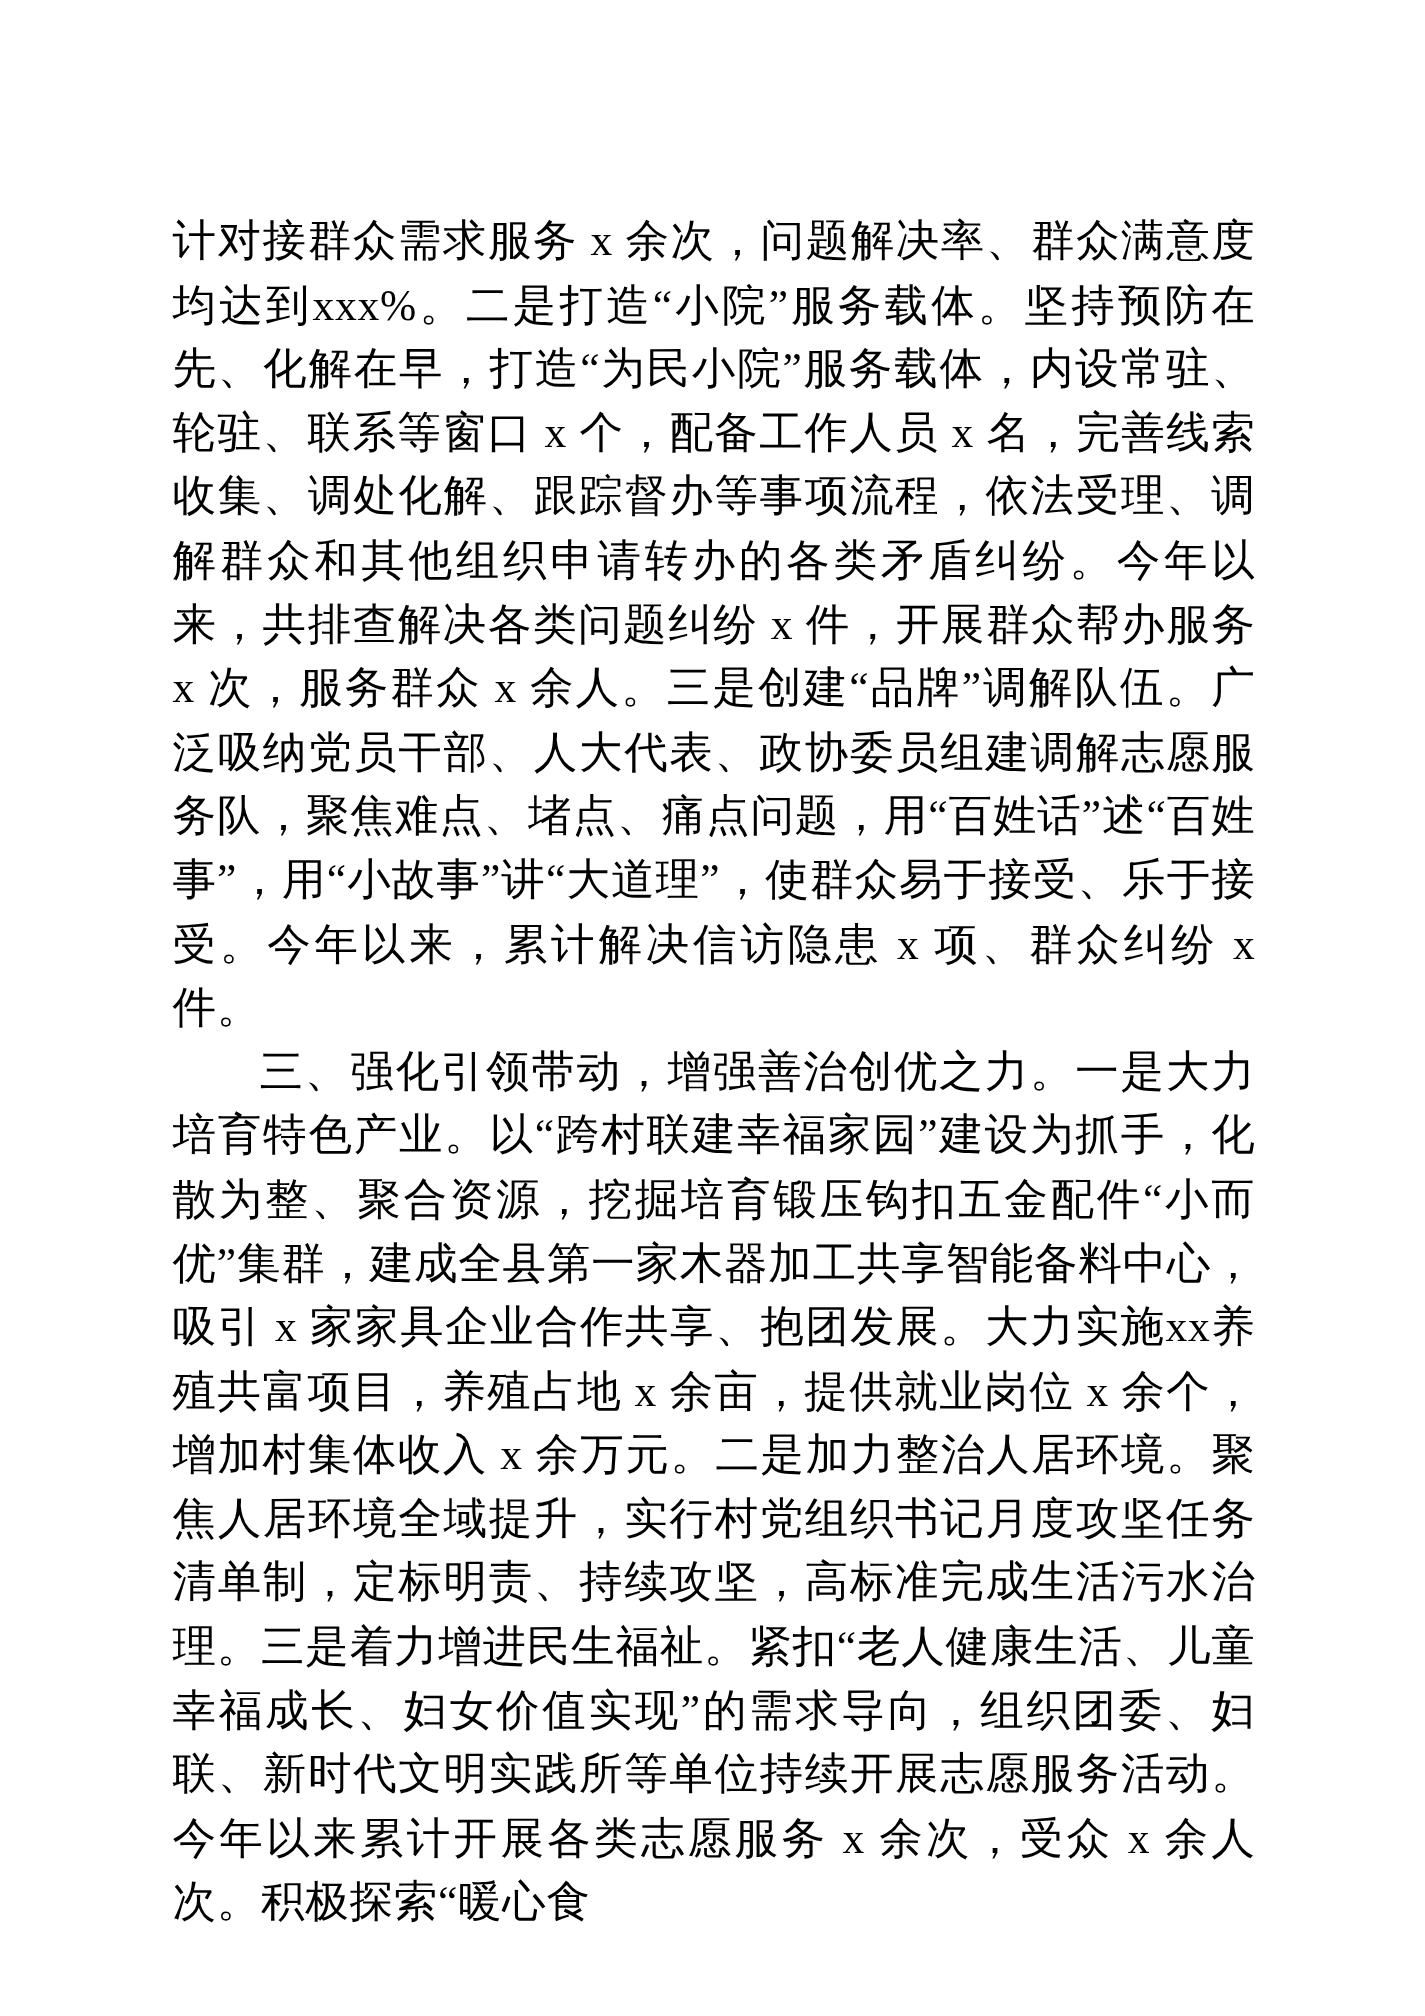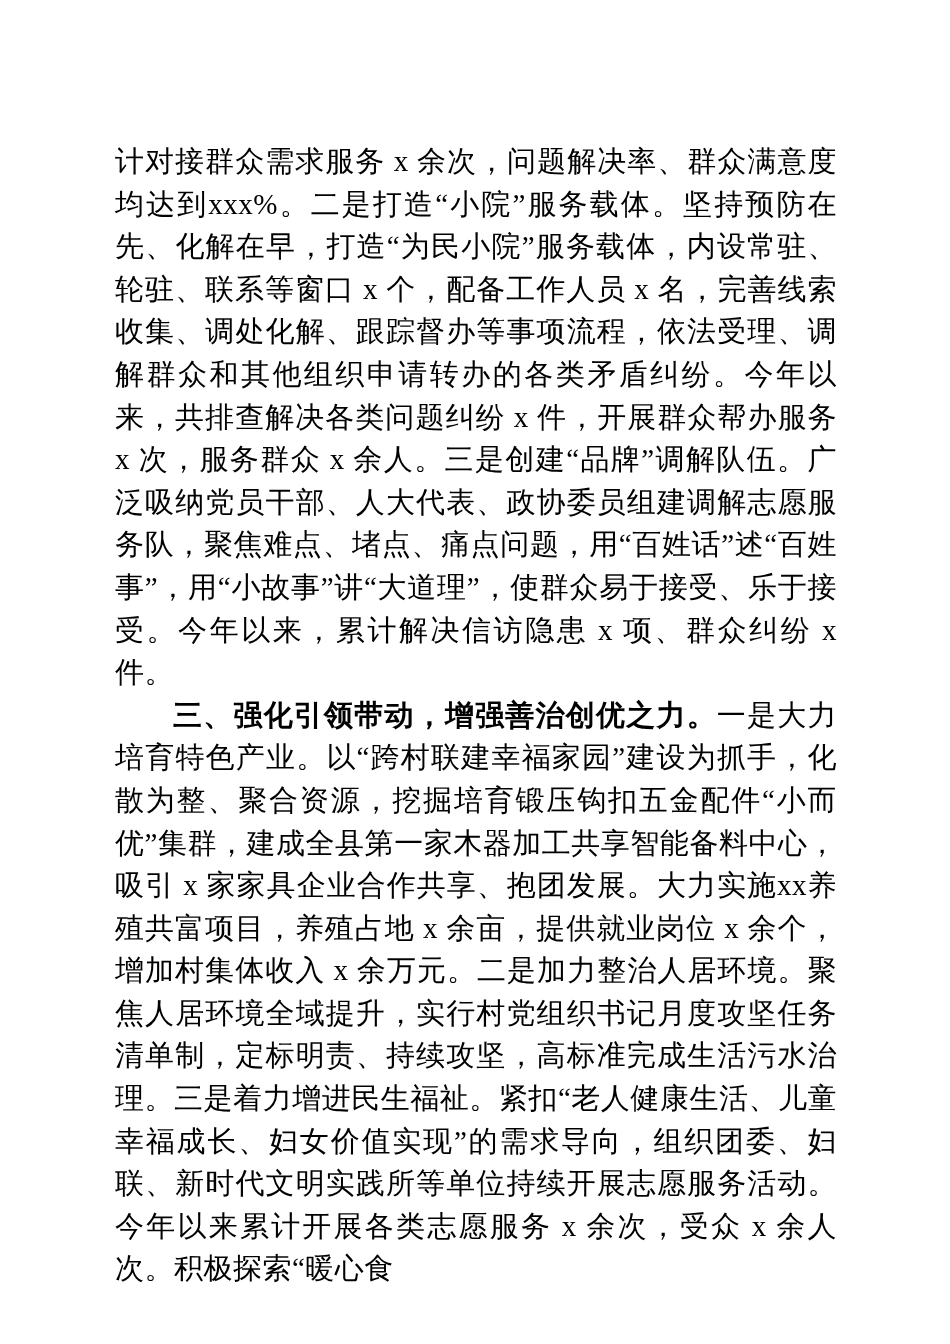--- a/index.html
+++ b/index.html
@@ -28,21 +28,21 @@
     font-size: 29px;
     line-height: 42.6px;
     text-align: justify;
     letter-spacing: 0.5px;
     word-break: break-all;
   }
   .para.indent {
     text-indent: 2em;
   }
   .run-bold {
-    font-weight: bold;
+    font-weight: normal;
   }
   .run-normal {
     font-weight: normal;
   }
 </style>
 </head>
 <body>
 
 <div class="page">
   <div class="content">

